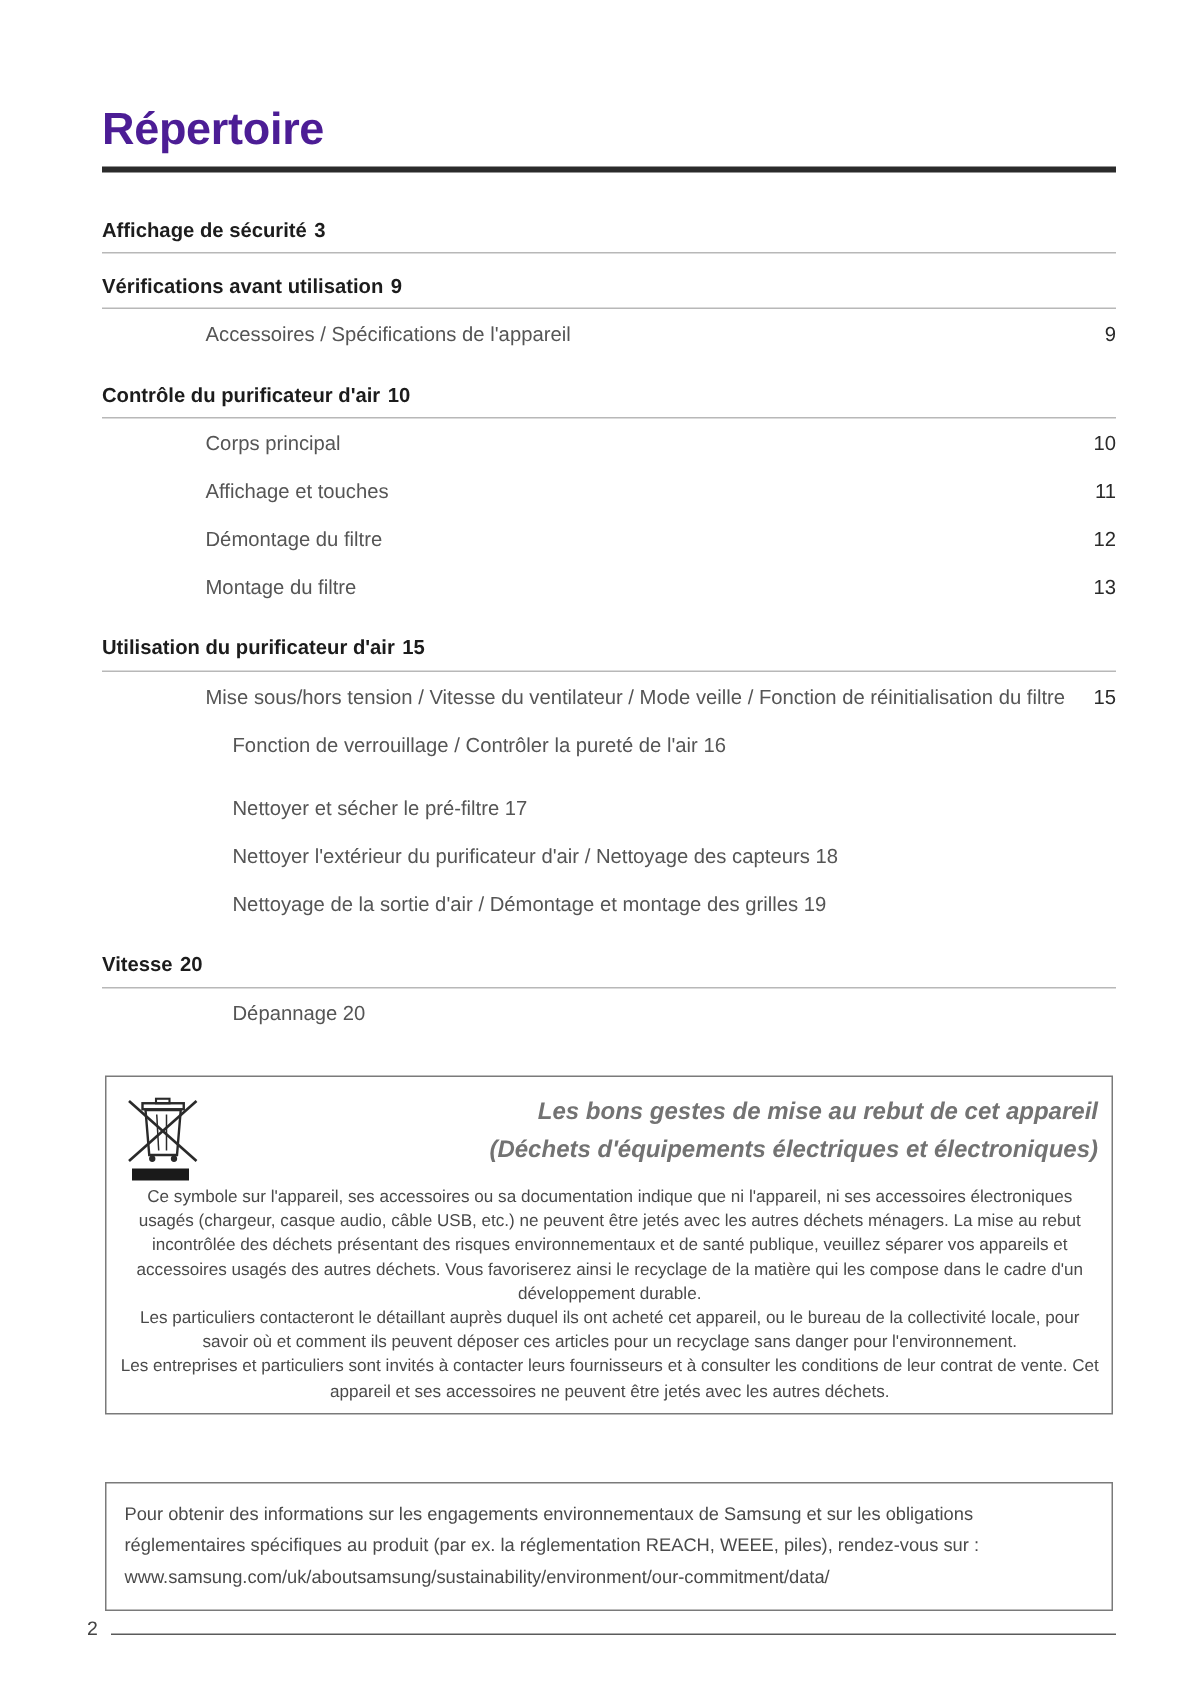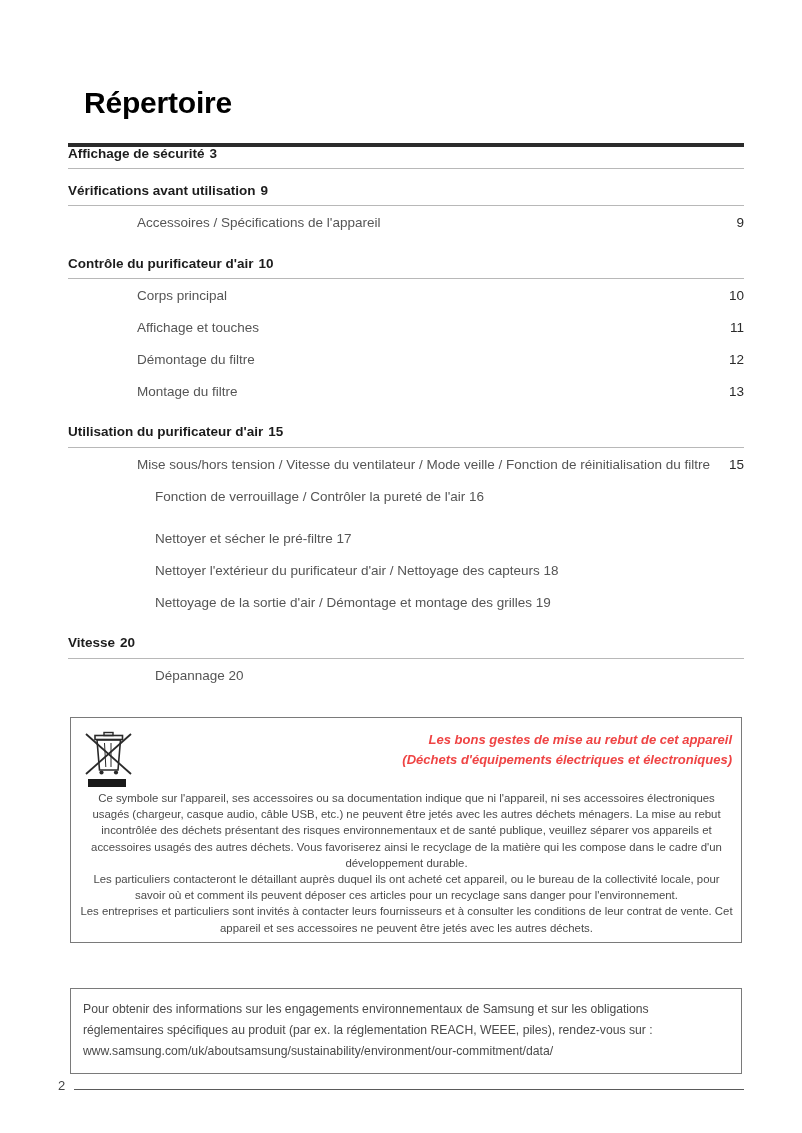--- a/index.html
+++ b/index.html
@@ -26,24 +26,24 @@
   
   .title-block {
     position: absolute;
     left: 68px;
     top: 72px;
     width: 676px;
   }
   .doc-title {
     font-size: 30px;
     font-weight: bold;
-    color: #000000;
+    color: #4c1d95;
     letter-spacing: -0.2px;
     line-height: 1.0;
-    margin: 16px;
+    margin: 0;
     padding: 0 0 9px 0;
   }
   .title-rule {
     height: 4px;
     background: #2b2b2b;
     width: 676px;
   }
 
   
   .toc {
@@ -114,24 +114,24 @@
     left: 6px;
     top: 2px;
     width: 52px;
   }
   .weee-heads {
     text-align: right;
     padding-top: 6px;
     padding-right: 2px;
   }
   .weee-head {
-    font-size: 13px;
+    font-size: 16px;
     font-weight: bold;
     font-style: italic;
-    color: #ef4444;
+    color: #737373;
     line-height: 1.55;
   }
   .weee-sub {
     font-size: 11.6px;
     font-weight: bold;
     color: #1a1a1a;
     line-height: 1.35;
     padding: 0 0 1px 1px;
   }
   .weee-para {

